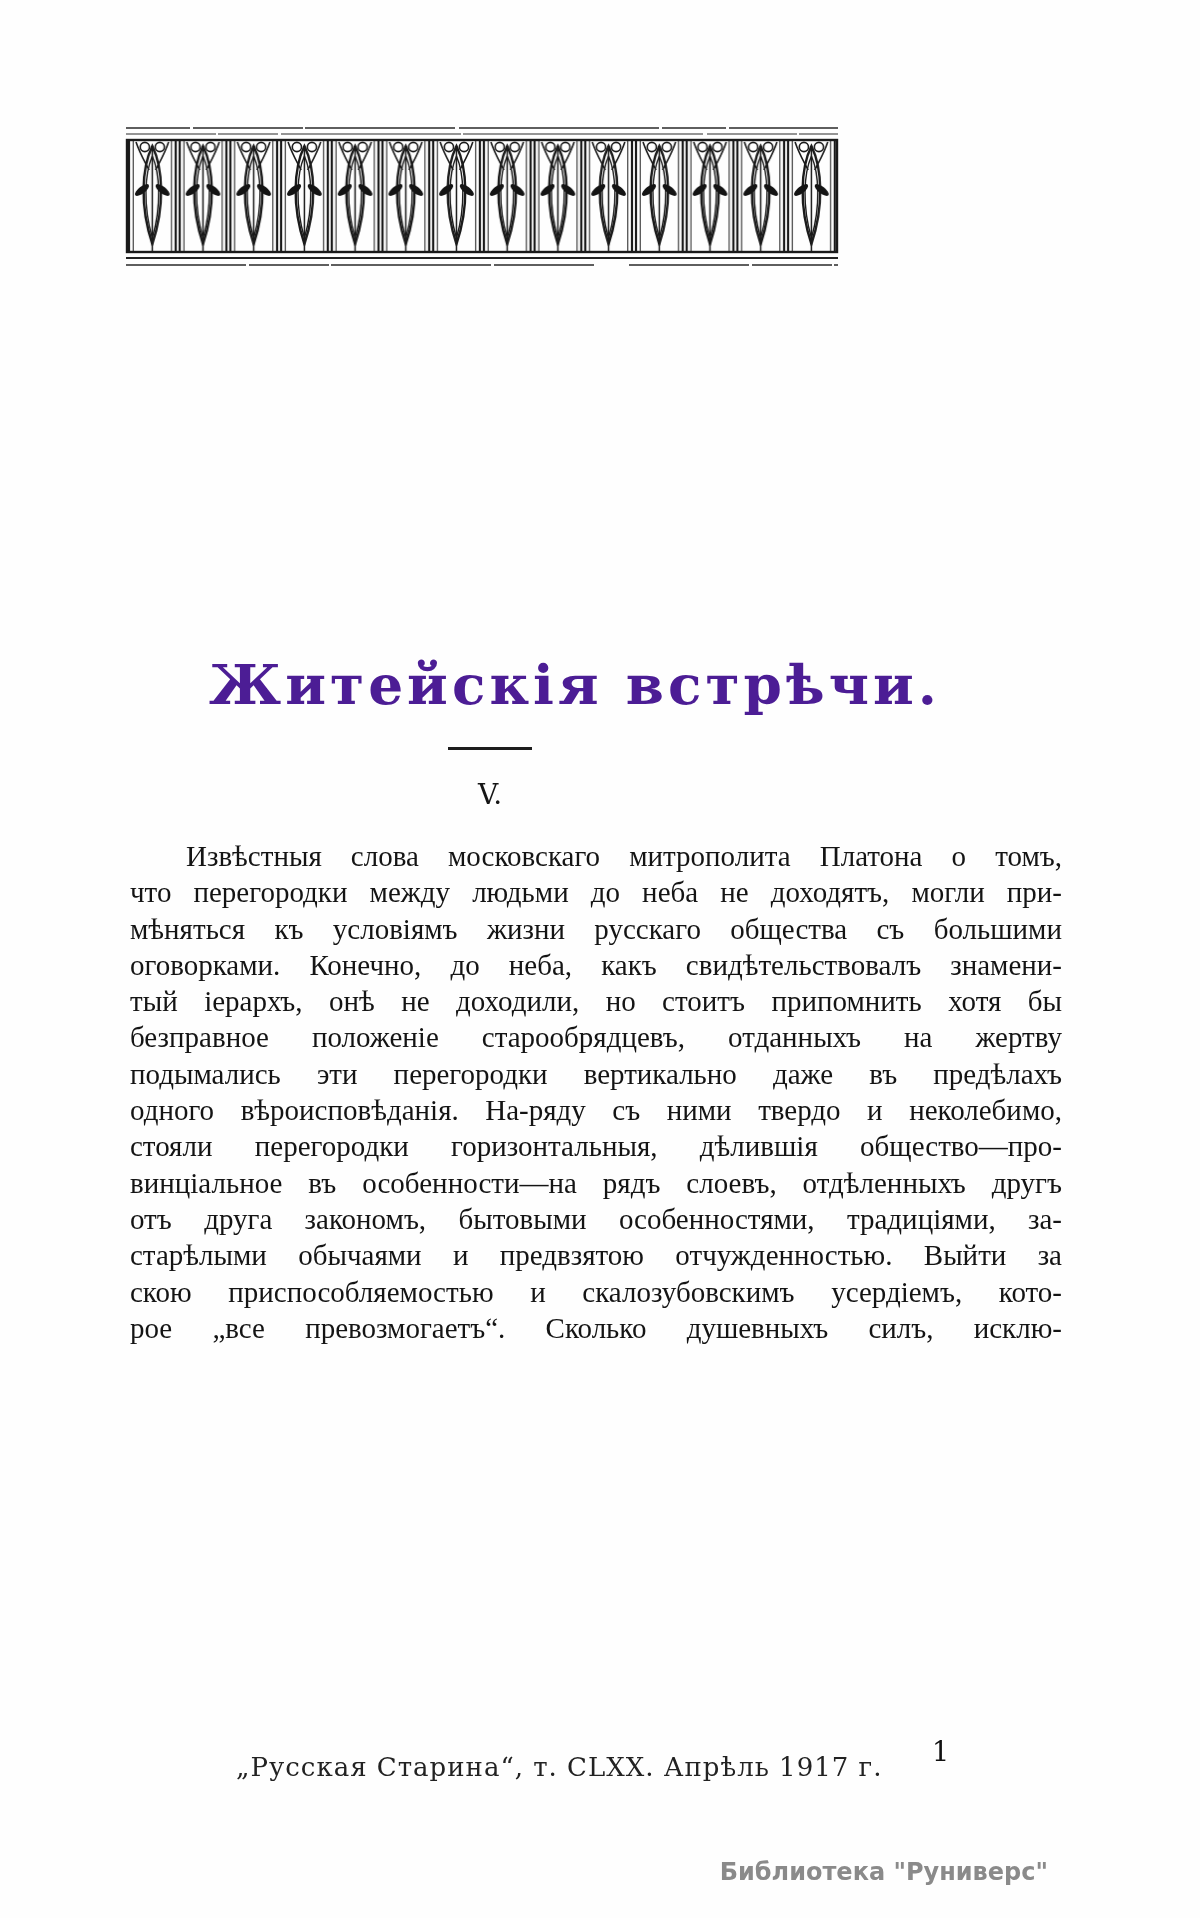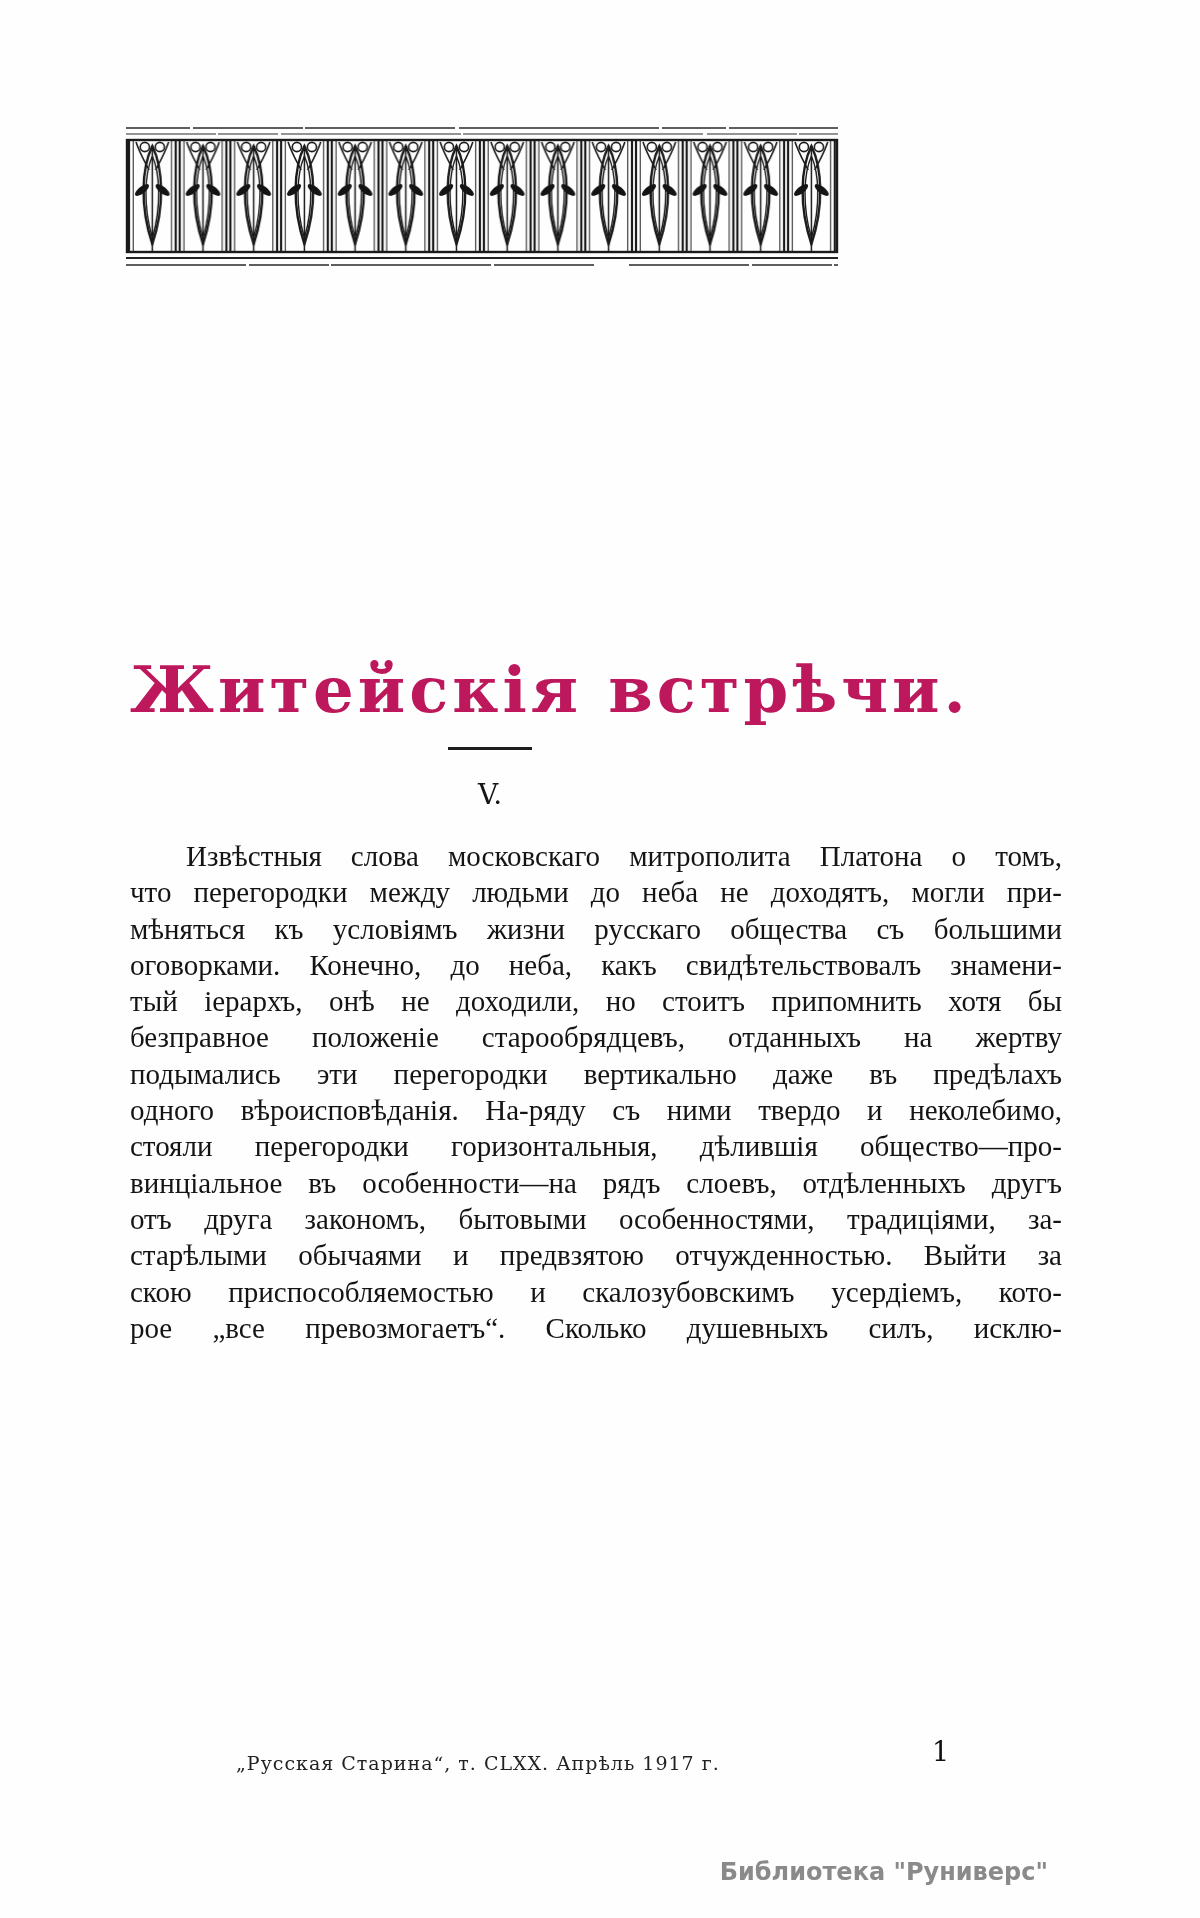--- a/index.html
+++ b/index.html
@@ -14,22 +14,23 @@
     position: absolute; inset: 0;
     background: #fefefe;
     color: #151515;
   }
   .headpiece {
     position: absolute; left: 124px; top: 124px;
     width: 716px; height: 148px;
   }
   .title {
     position: absolute; left: 130px; top: 655px; width: 890px;
-    font-size: 64px; font-weight: bold; letter-spacing: 4px;
-    color: #be185d; line-height: 1.1;
+    text-align: center;
+    font-size: 55px; font-weight: bold; letter-spacing: 4px;
+    color: #4c1d95; line-height: 1.1;
     white-space: nowrap;
   }
   .title-rule {
     position: absolute; left: 448px; top: 747px;
     width: 84px; height: 3px; background: #1d1d1d;
   }
   .section-num {
     position: absolute; left: 130px; top: 778px; width: 720px;
     text-align: center;
     font-size: 28px; color: #151515;
@@ -40,21 +41,21 @@
     color: #141414;
   }
   .tline {
     text-align: justify;
     text-align-last: justify;
     font-family: Liberation Serif, serif;
   }
   .tline.indent { text-indent: 56px; }
   .footer-line {
     position: absolute; left: 236px; top: 1752px;
-    font-size: 19px; letter-spacing: 1px; color: #222222;
+    font-size: 26px; letter-spacing: 1px; color: #222222;
     white-space: nowrap;
   }
   .page-num {
     position: absolute; left: 932px; top: 1736px;
     font-size: 27px; color: #111111;
   }
   .watermark {
     position: absolute; right: 152px; top: 1858px;
     font-family: "DejaVu Sans", sans-serif;
     font-weight: bold; font-size: 24px;

